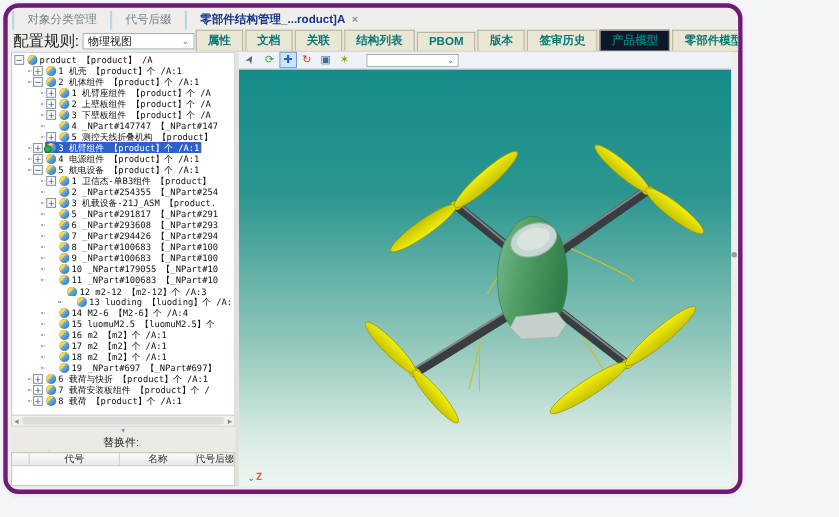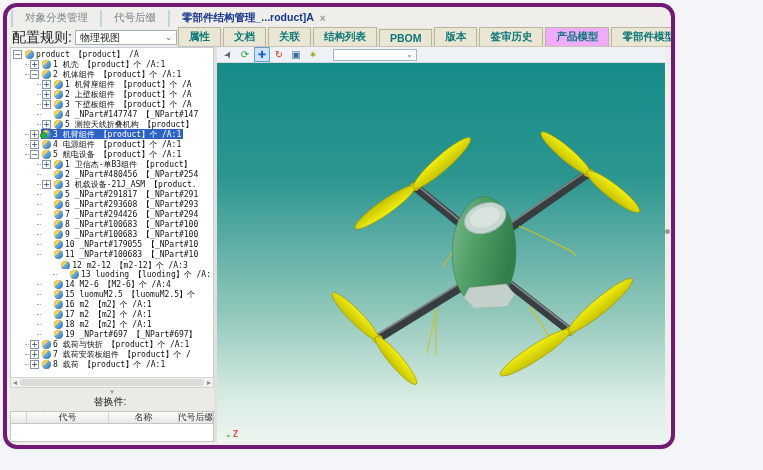--- a/index.html
+++ b/index.html
@@ -20,21 +20,21 @@
   
   .subhead { height:19px; display:flex; align-items:stretch; margin-top:1px; }
   .config { width:207px; display:flex; align-items:center; padding-left:5px; }
   .cfg-label { font-size:14px; color:#222; margin-right:3px; white-space:nowrap; }
   .combo { width:102px; height:15px; background:#fff; border:1px solid #9fb2c0; font-size:10px;
            color:#222; display:flex; align-items:center; justify-content:space-between; padding:0 4px; }
   .combo .caret { color:#667; font-size:8px; }
   .dtabs { flex:1; display:flex; align-items:flex-end; background:#e9e5d3; border-bottom:1px solid #c9c5b2; padding-left:1px; }
   .dtab { padding:2px 10px 2px 10px; font-size:10.5px; font-weight:bold; color:#0b7878;
           background:#eae6d4; border:1px solid #b9b5a2; border-bottom:none; margin-right:2px; white-space:nowrap; }
-  .dtab.active { background:#f0abfc; }
+  .dtab.active { background:#0f172a; }
 
   
   .main { position:absolute; left:3px; right:3px; top:40px; bottom:3px; display:flex; }
   .left { width:204px; display:flex; flex-direction:column; background:#efeeea; }
   .vsep { width:3px; background:#e2e0da; }
   .right { flex:1; display:flex; flex-direction:column; margin-right:3px; }
 
   
   .tree { height:330px; background:#fff; border:1px solid #c8ccd4; border-bottom:none; overflow:hidden; padding-top:1px; }
   .trow { display:flex; align-items:center; height:10px; white-space:nowrap; overflow:hidden;
@@ -222,21 +222,21 @@
             <span class="nwrap">
               <span class="nicon"></span>
               <span class="tlabel">1 卫信杰-单B3组件 【product】</span>
             </span>
           </div>
           <div class="trow" style="padding-left: 26px;">
             <span class="hline"></span>
             <span class="tspacer"></span>
             <span class="nwrap">
               <span class="nicon"></span>
-              <span class="tlabel">2 _NPart#480456 【_NPart#254</span>
+              <span class="tlabel">2 _NPart#254355 【_NPart#254</span>
             </span>
           </div>
           <div class="trow" style="padding-left: 26px;">
             <span class="hline"></span>
             <span class="toggle">+</span>
             <span class="nwrap">
               <span class="nicon"></span>
               <span class="tlabel">3 机载设备-21J_ASM 【product.</span>
             </span>
           </div>

